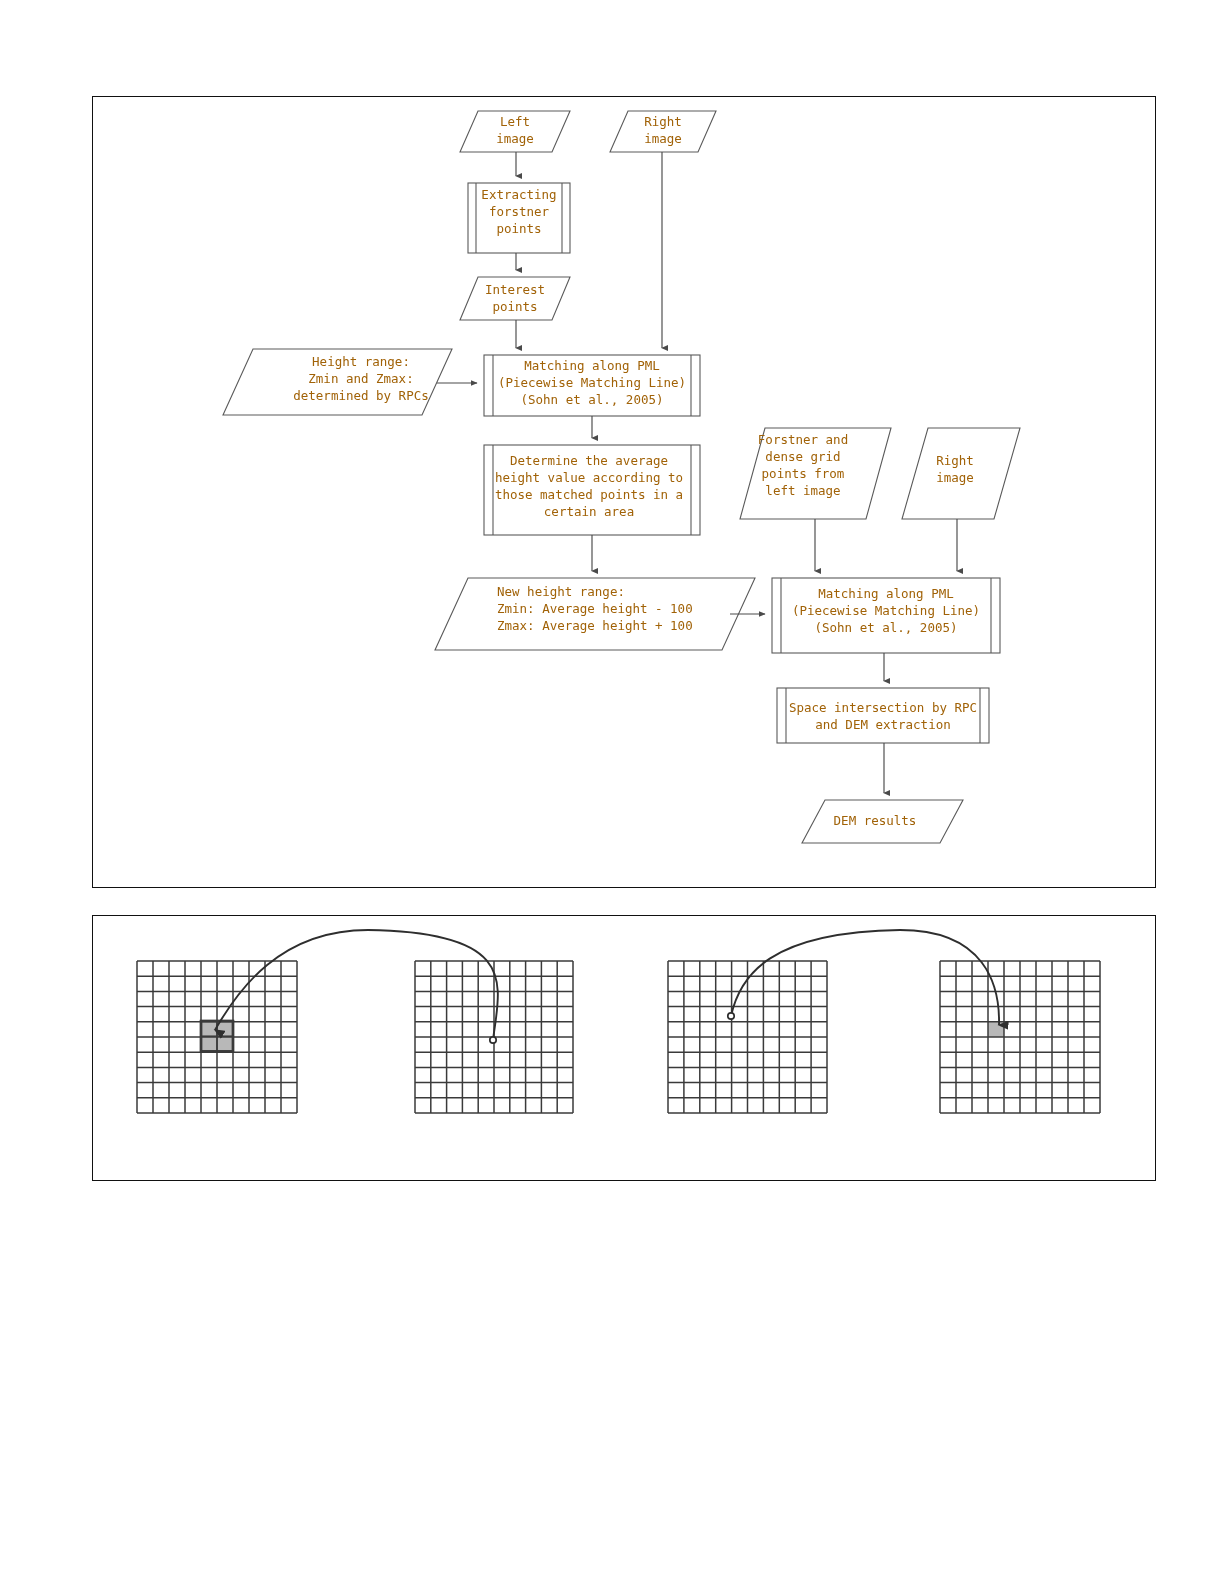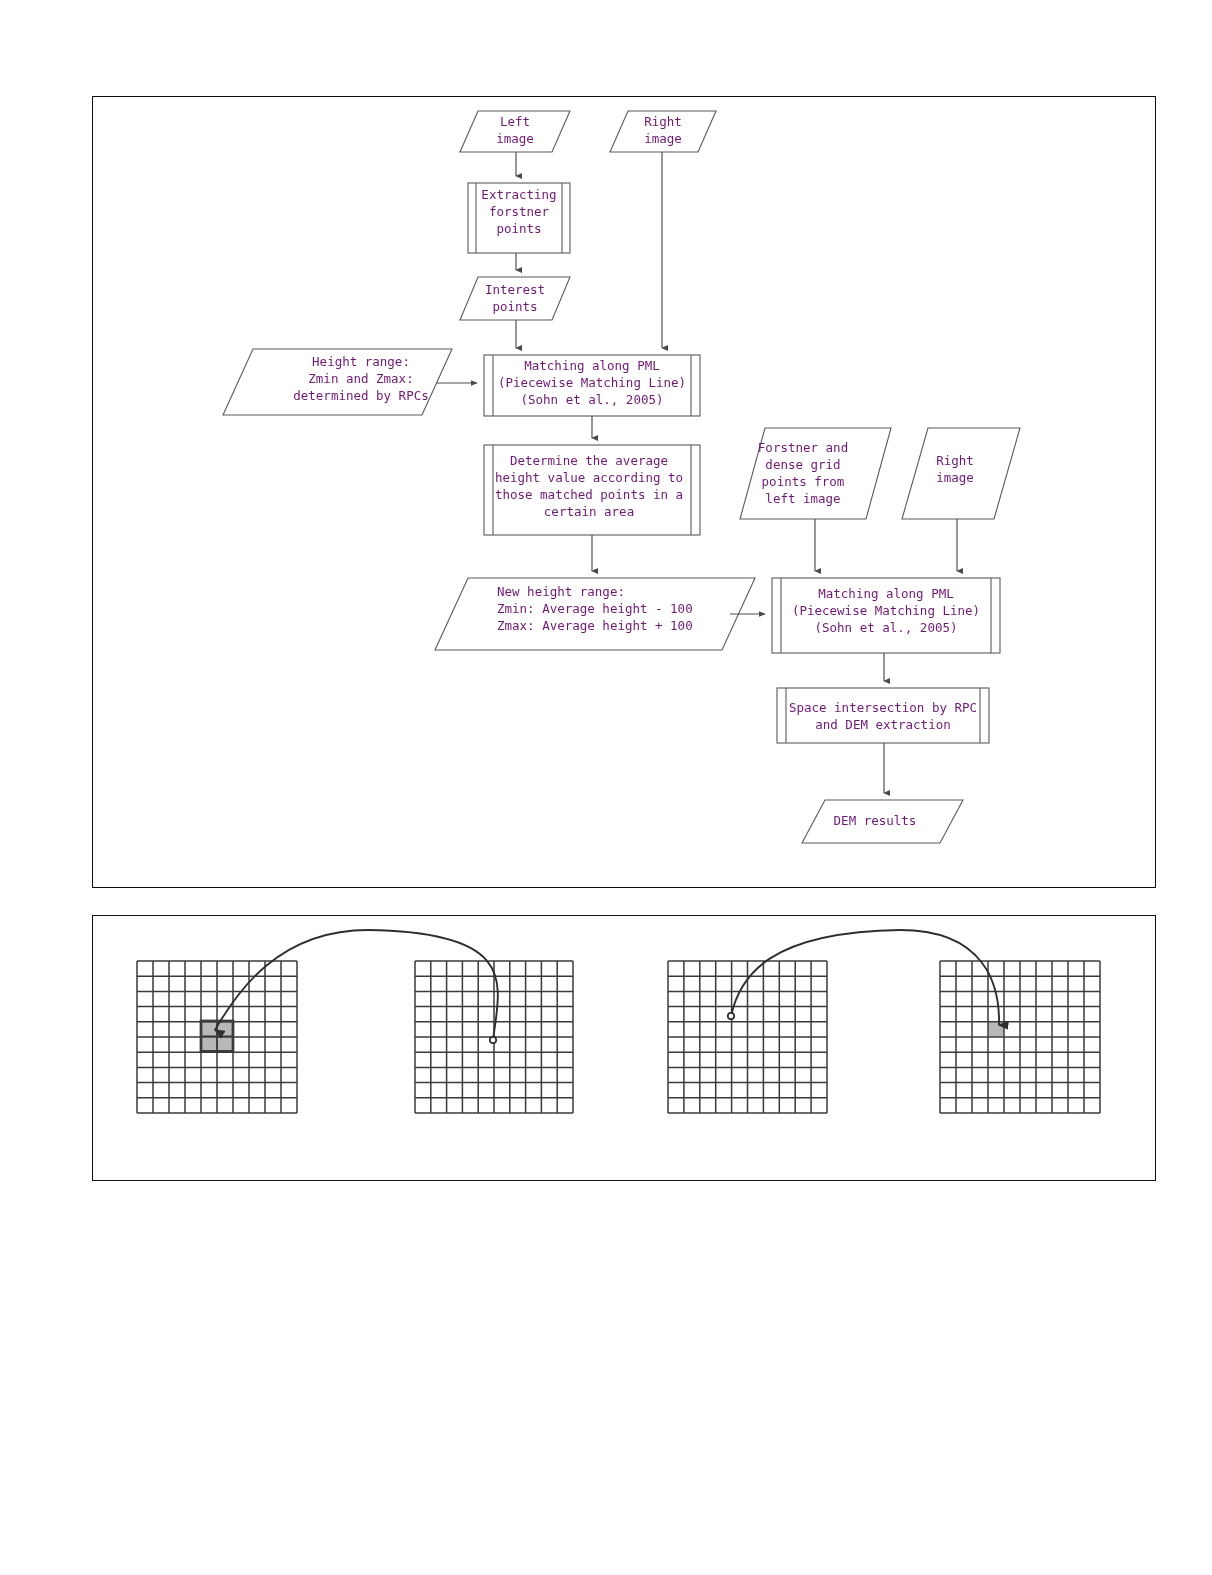--- a/index.html
+++ b/index.html
@@ -31,21 +31,21 @@
 
   svg.layer {
     position: absolute;
     left: 0; top: 0;
     width: 1212px;
     height: 1575px;
     pointer-events: none;
   }
   .node-text {
     position: absolute;
-    color: #701a75;
+    color: #a16207;
     font-family: "DejaVu Sans Mono", "Liberation Mono", monospace;
     font-size: 12.5px;
     line-height: 17px;
     text-align: center;
     white-space: pre;
     box-sizing: border-box;
   }
   .node-text.left-align { text-align: left; }
   .shape-hit {
     position: absolute;
@@ -144,21 +144,21 @@
 
   <div class="node-text" style="left:484px; top:357px; width:216px;">Matching along PML
 (Piecewise Matching Line)
 (Sohn et al., 2005)</div>
 
   <div class="node-text" style="left:484px; top:452px; width:210px;">Determine the average
 height value according to
 those matched points in a
 certain area</div>
 
-  <div class="node-text" style="left:740px; top:431px; width:126px;margin-top:8px;">Forstner and
+  <div class="node-text" style="left:740px; top:431px; width:126px;">Forstner and
 dense grid
 points from
 left image</div>
 
   <div class="node-text" style="left:902px; top:452px; width:106px;">Right
 image</div>
 
   <div class="node-text left-align" style="left:497px; top:583px; width:240px;">New height range:
 Zmin: Average height - 100
 Zmax: Average height + 100</div>

